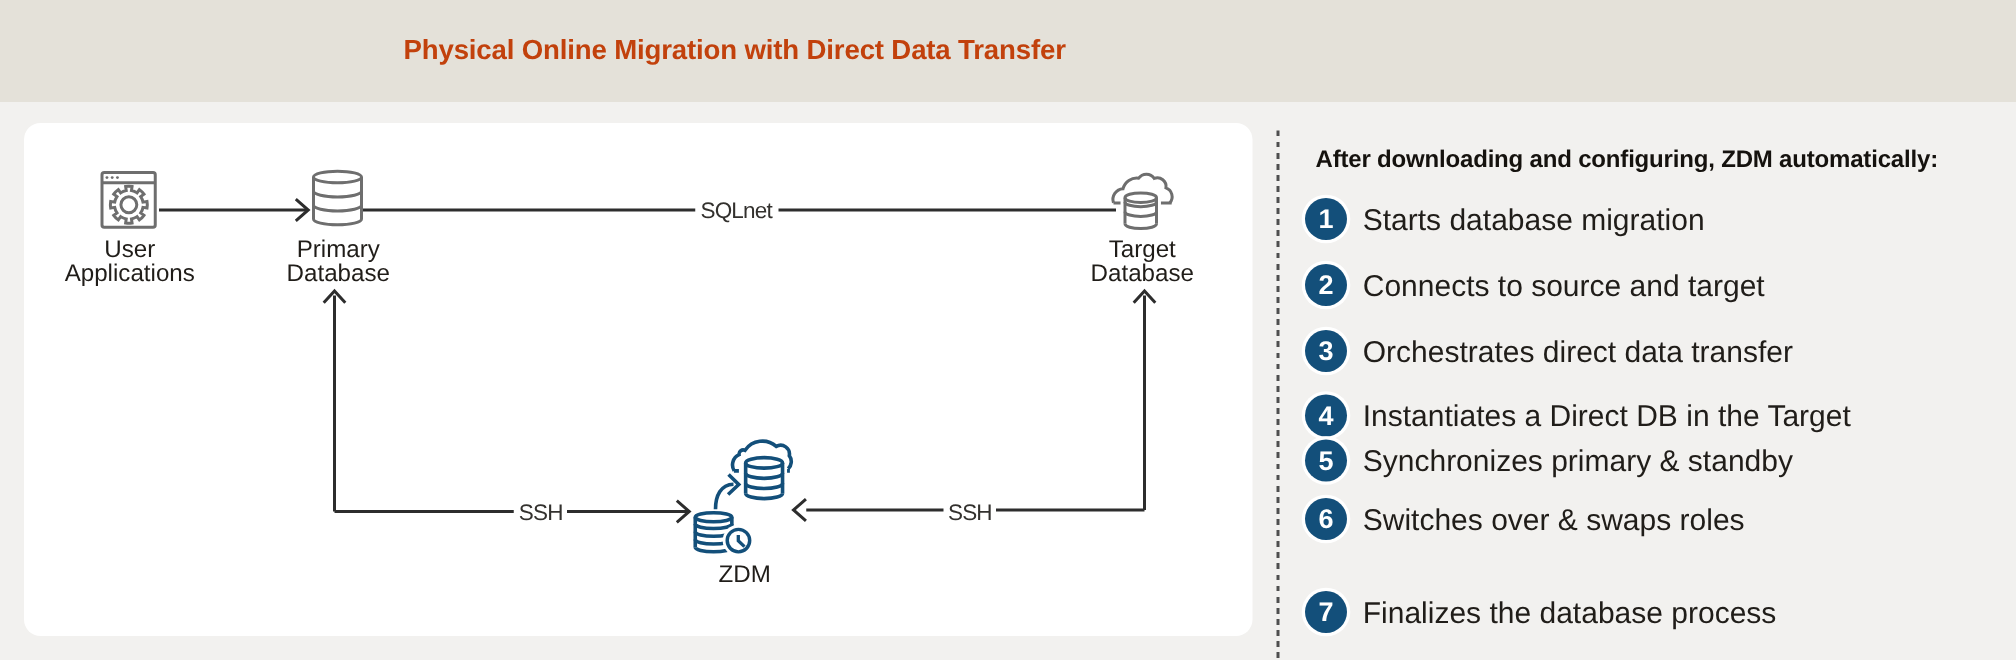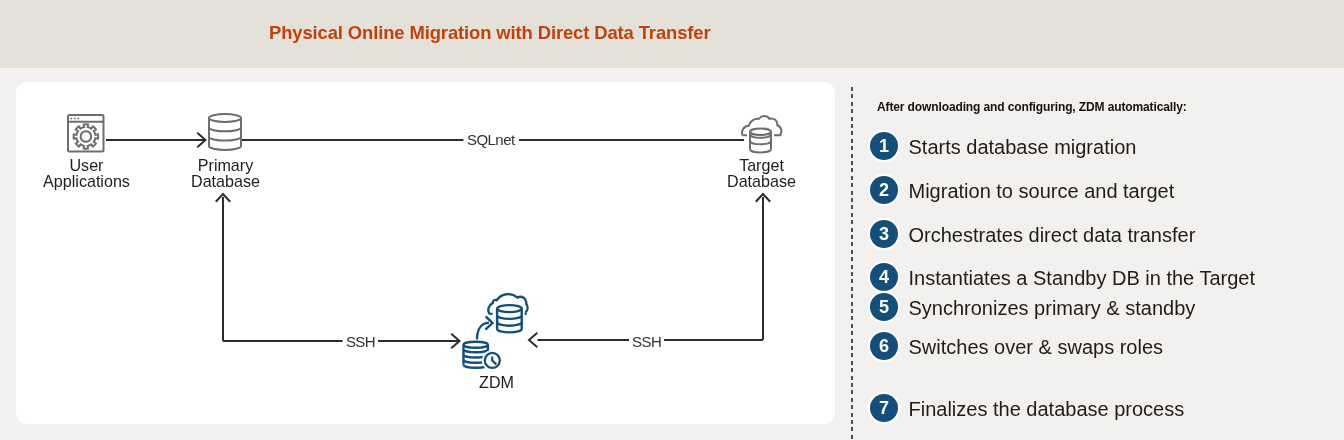--- a/index.html
+++ b/index.html
@@ -3,21 +3,21 @@
 <meta charset="utf-8">
 <style>
   * { margin:0; padding:0; box-sizing:border-box; }
   html,body { width:1344px; height:440px; }
   body { position:relative; overflow:hidden; background:#f2f1ef; font-family:"Liberation Sans",sans-serif; }
   .topbar { position:absolute; left:0; top:0; width:1344px; height:68px; background:#e4e1d9; }
   .title { position:absolute; left:269px; top:23.2px; font-size:18.4px; font-weight:bold; letter-spacing:-0.1px; color:#c2410c; white-space:nowrap; line-height:20px; }
   .card { position:absolute; left:16px; top:82px; width:819px; height:342px; background:#ffffff; border-radius:11px; }
   .vdash { position:absolute; left:851px; top:87px; width:1.6px; height:353px;
            background:repeating-linear-gradient(to bottom,#4f4f4f 0px,#4f4f4f 3.9px,transparent 3.9px,transparent 7.4px); }
-  .rhead { position:absolute; left:877px; top:97px; font-size:12px; font-weight:bold; letter-spacing:-0.12px; color:#15120e; line-height:20px; white-space:nowrap; }
+  .rhead { position:absolute; left:877px; top:97px; font-size:16px; font-weight:bold; letter-spacing:-0.12px; color:#15120e; line-height:20px; white-space:nowrap; }
   .item { position:absolute; left:870px; white-space:nowrap; }
   .num { display:inline-block; width:28px; height:28px; border-radius:50%; background:#134f7a; color:#fff; box-shadow:0 0 0 2.2px #ffffff;
          font-size:18px; font-weight:bold; text-align:center; line-height:28px; vertical-align:top; }
   .itxt { display:inline-block; margin-left:10.5px; margin-top:1px; font-size:20px; color:#201d19; line-height:28px; vertical-align:top; }
 </style>
 </head>
 <body>
   <div class="topbar"></div>
   <div class="title">Physical Online Migration with Direct Data Transfer</div>
   <div class="card">
@@ -120,18 +120,18 @@
       <g font-family="Liberation Sans,sans-serif" font-size="15" letter-spacing="-0.55" fill="#33312e" text-anchor="middle">
         <text x="474.8" y="63.3">SQLnet</text>
         <text x="344.5" y="264.6">SSH</text>
         <text x="630.6" y="264.6">SSH</text>
       </g>
     </svg>
   </div>
   <div class="vdash"></div>
   <div class="rhead">After downloading and configuring, ZDM automatically:</div>
   <div class="item" style="top:132.3px"><span class="num">1</span><span class="itxt">Starts database migration</span></div>
-  <div class="item" style="top:176px"><span class="num">2</span><span class="itxt">Migration to source and target</span></div>
+  <div class="item" style="top:176px"><span class="num">2</span><span class="itxt">Connects to source and target</span></div>
   <div class="item" style="top:219.6px"><span class="num">3</span><span class="itxt">Orchestrates direct data transfer</span></div>
-  <div class="item" style="top:263.3px"><span class="num">4</span><span class="itxt">Instantiates a Standby DB in the Target</span></div>
+  <div class="item" style="top:263.3px"><span class="num">4</span><span class="itxt">Instantiates a Direct DB in the Target</span></div>
   <div class="item" style="top:293px"><span class="num">5</span><span class="itxt">Synchronizes primary &amp; standby</span></div>
   <div class="item" style="top:332px"><span class="num">6</span><span class="itxt">Switches over &amp; swaps roles</span></div>
   <div class="item" style="top:394.2px"><span class="num">7</span><span class="itxt">Finalizes the database process</span></div>
 
 </body></html>

